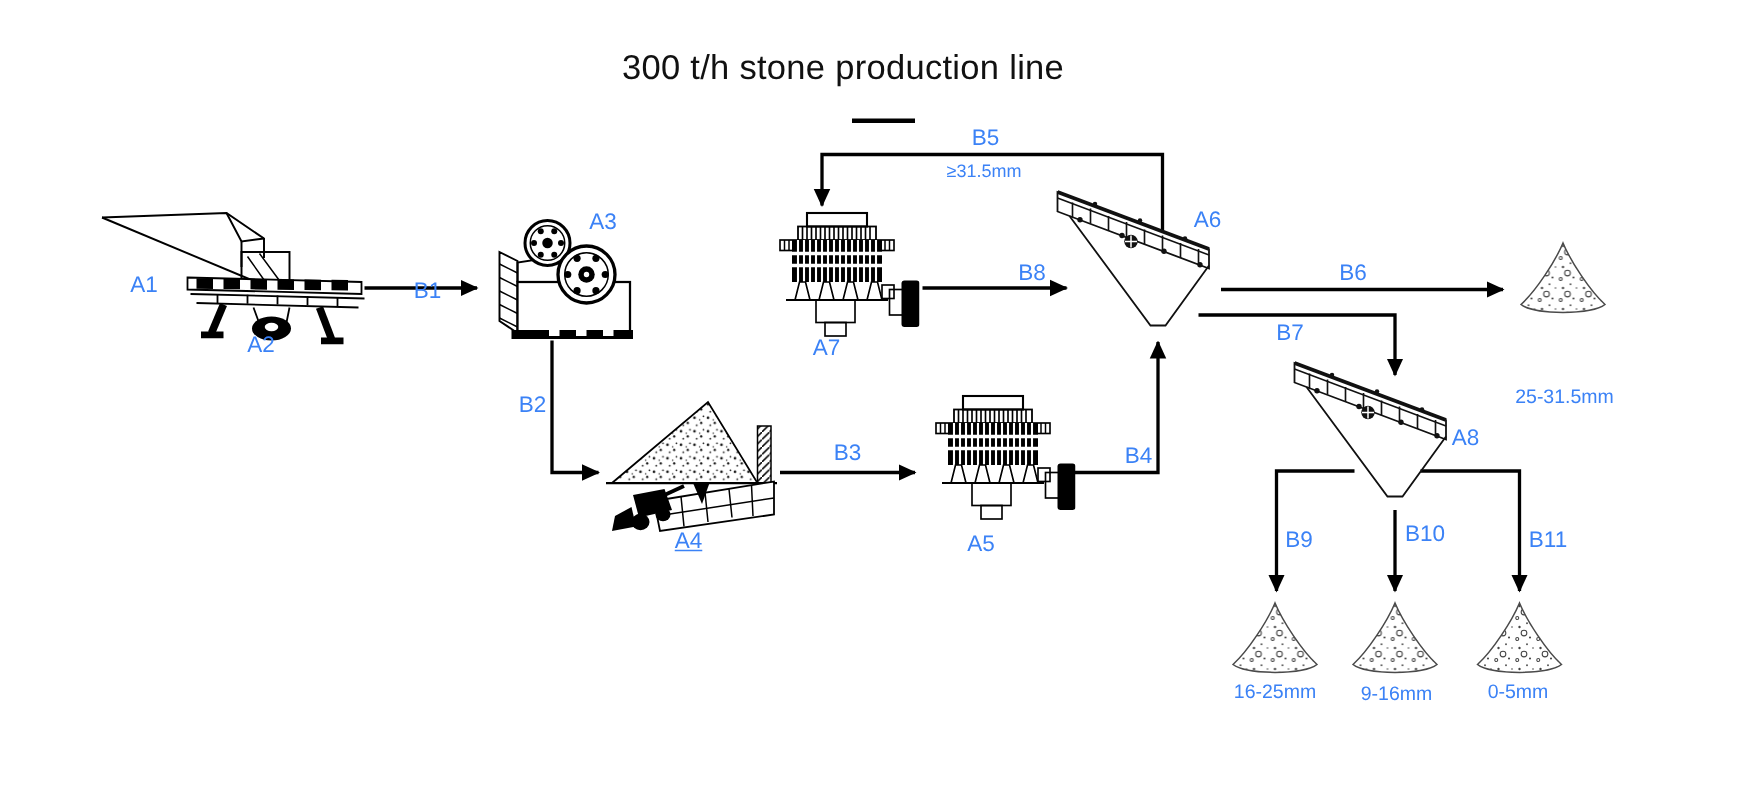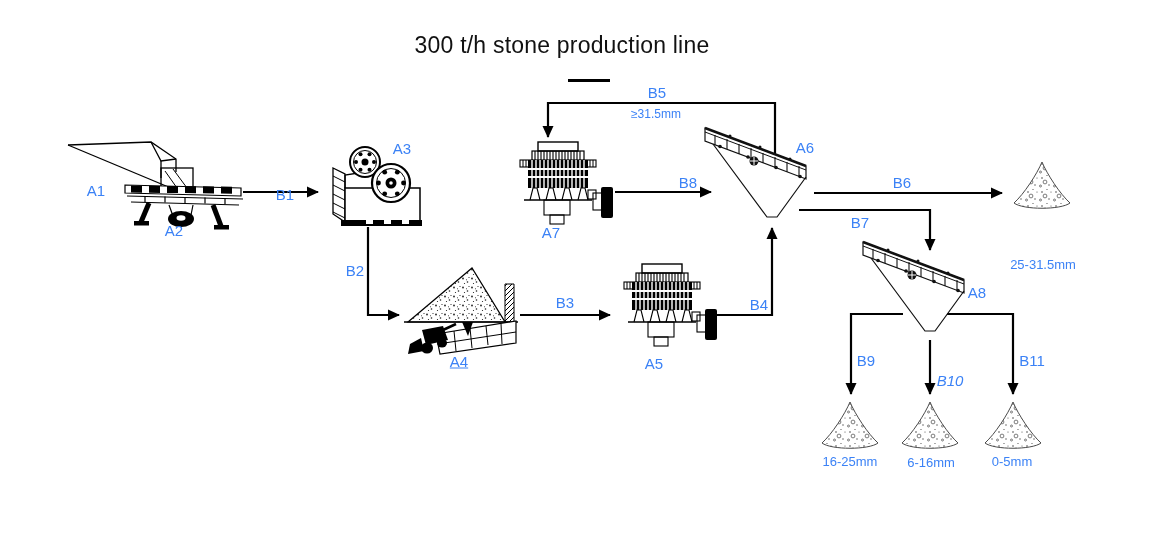--- a/index.html
+++ b/index.html
@@ -258,21 +258,21 @@
   <span class="lbl" style="left:285px;  top:182px;margin-top:12px;">B1</span>
   <span class="lbl" style="left:355px;  top:270px;">B2</span>
   <span class="lbl" style="left:565px;  top:302px;">B3</span>
   <span class="lbl" style="left:759px;  top:272px;margin-top:32px;">B4</span>
   <span class="lbl" style="left:657px;  top:92px;">B5</span>
   <span class="lbl lbl-note" style="left:656px; top:114px;">≥31.5mm</span>
   <span class="lbl" style="left:902px;  top:182px;">B6</span>
   <span class="lbl" style="left:860px;  top:222px;">B7</span>
   <span class="lbl" style="left:688px;  top:182px;">B8</span>
   <span class="lbl" style="left:866px;  top:360px;">B9</span>
-  <span class="lbl" style="left:950px;  top:380px;font-style:italic;">B10</span>
+  <span class="lbl" style="left:950px;  top:356px;">B10</span>
   <span class="lbl" style="left:1032px; top:360px;">B11</span>
 
   <span class="lbl lbl-pile" style="left:1043px; top:222px;margin-top:42px;">25-31.5mm</span>
   <span class="lbl lbl-pile" style="left:850px;  top:461px;">16-25mm</span>
-  <span class="lbl lbl-pile" style="left:931px;  top:462px;">6-16mm</span>
+  <span class="lbl lbl-pile" style="left:931px;  top:462px;">9-16mm</span>
   <span class="lbl lbl-pile" style="left:1012px; top:461px;">0-5mm</span>
 
 </div>
 
 </body></html>

